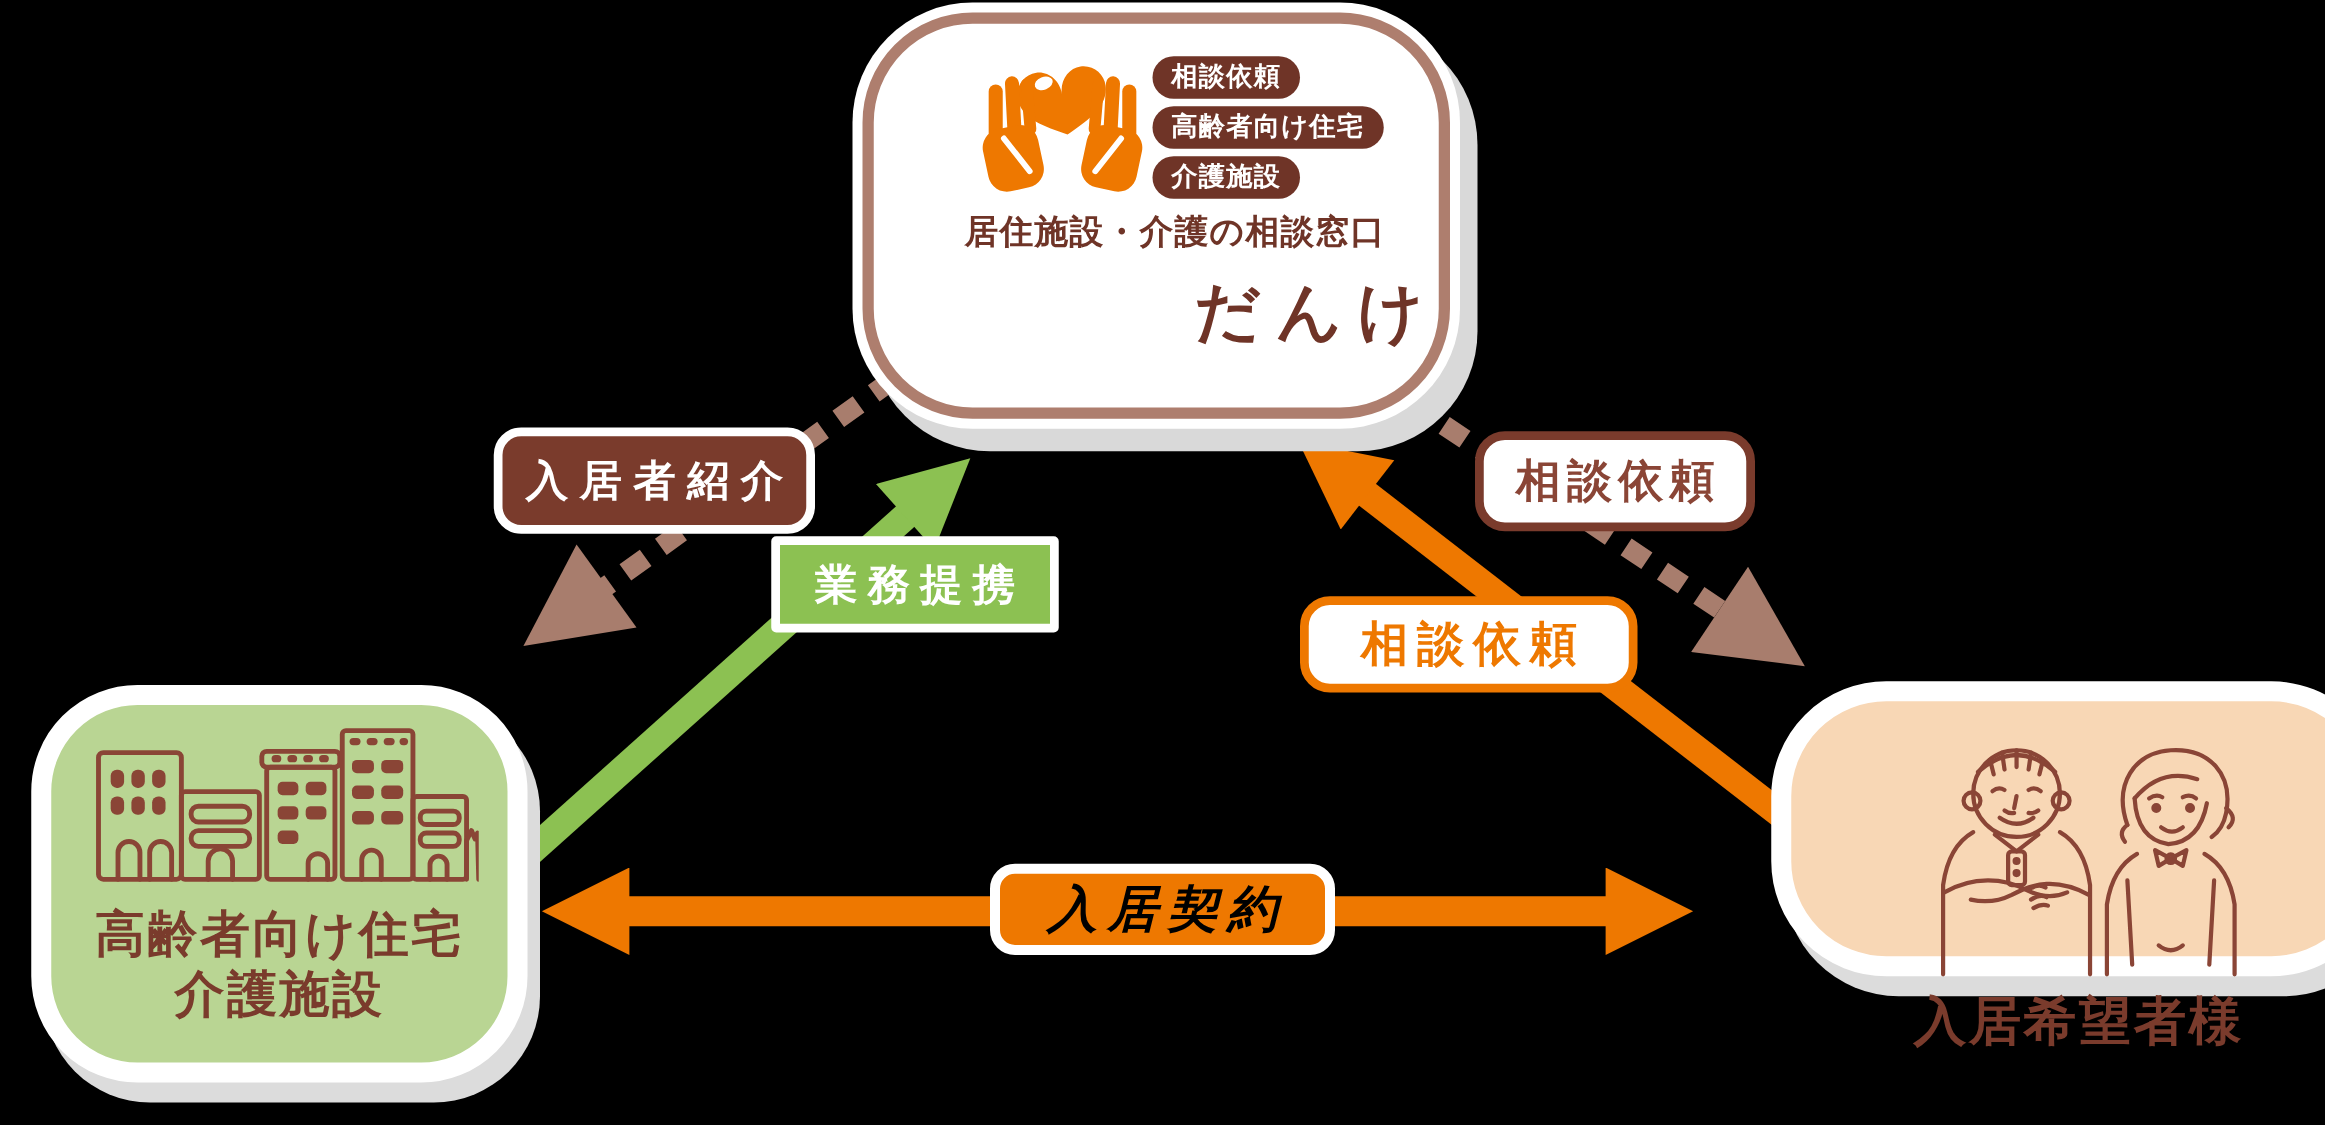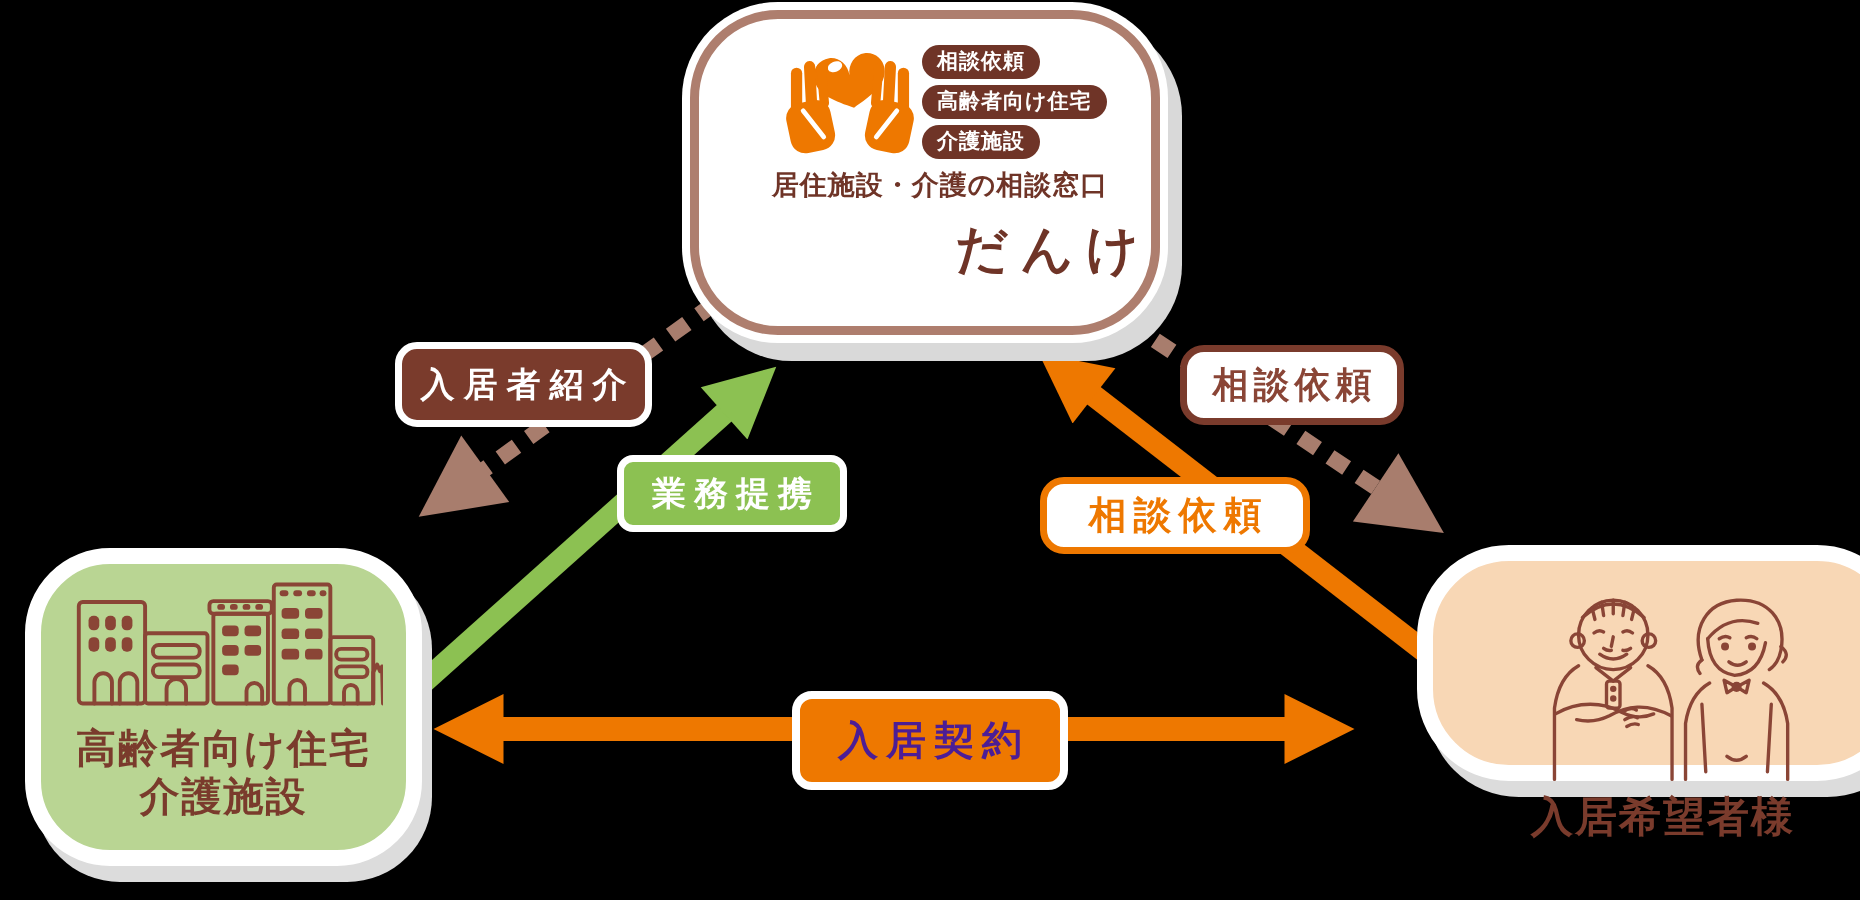--- a/index.html
+++ b/index.html
@@ -48,32 +48,32 @@
   #applicants-name { position:absolute; left:0; top:228px; width:100%;
     text-align:center; color:#7a3b2c; font-weight:800; font-size:42px;
     letter-spacing:2px; }
 
   
   .rel { position:absolute; z-index:5; display:flex; align-items:center;
     justify-content:center; font-weight:800; white-space:nowrap; }
   #label-referral { left:395px; top:342px; width:257px; height:85px;
     background:#7a3b2c; border:7px solid #fff; border-radius:22px;
     color:#fff; font-size:34px; letter-spacing:9px; text-indent:9px;text-align:right; }
-  #label-partnership { left:617px; top:455px; width:230px; height:77px;
-    background:#8cc152; border:7px solid #fff; border-radius:16px;
+  #label-partnership { left:617px; top:429px; width:230px; height:77px;
+    background:#8cc152; border:7px solid #fff; border-radius:4px;
     color:#fff; font-size:34px; letter-spacing:8px; text-indent:8px; }
   #label-information { left:1180px; top:345px; width:224px; height:80px;
     background:#fff; border:7px solid #7a3b2c; border-radius:24px;
     color:#8a4536; font-size:36px; letter-spacing:5px; text-indent:5px; }
   #label-consultation { left:1040px; top:477px; width:270px; height:77px;
     background:#fff; border:7px solid #ee7800; border-radius:24px;
     color:#ee7800; font-size:38px; letter-spacing:7px; text-indent:7px; }
-  #label-contract { left:792px; top:691px; width:276px; height:99px;
+  #label-contract { left:792px; top:691px; width:276px; height:73px;
     background:#ee7800; border:8px solid #fff; border-radius:20px;
-    color:#4c1d95; font-size:40px; letter-spacing:8px; text-indent:8px; }
+    color:#000000; font-size:40px; letter-spacing:8px; text-indent:8px;font-style:italic; }
 </style>
 </head>
 <body>
 
 <div id="stage">
 
   <svg id="arrow-layer" width="1860" height="900" viewBox="0 0 1860 900">
     <defs>
       <marker id="head-green" viewBox="0 0 10 10" refX="6.5" refY="5" markerUnits="userSpaceOnUse" markerWidth="82" markerHeight="70" orient="auto-start-reverse">
           <path d="M0,0 L10,5 L0,10 Z" fill="#8cc152"></path>

